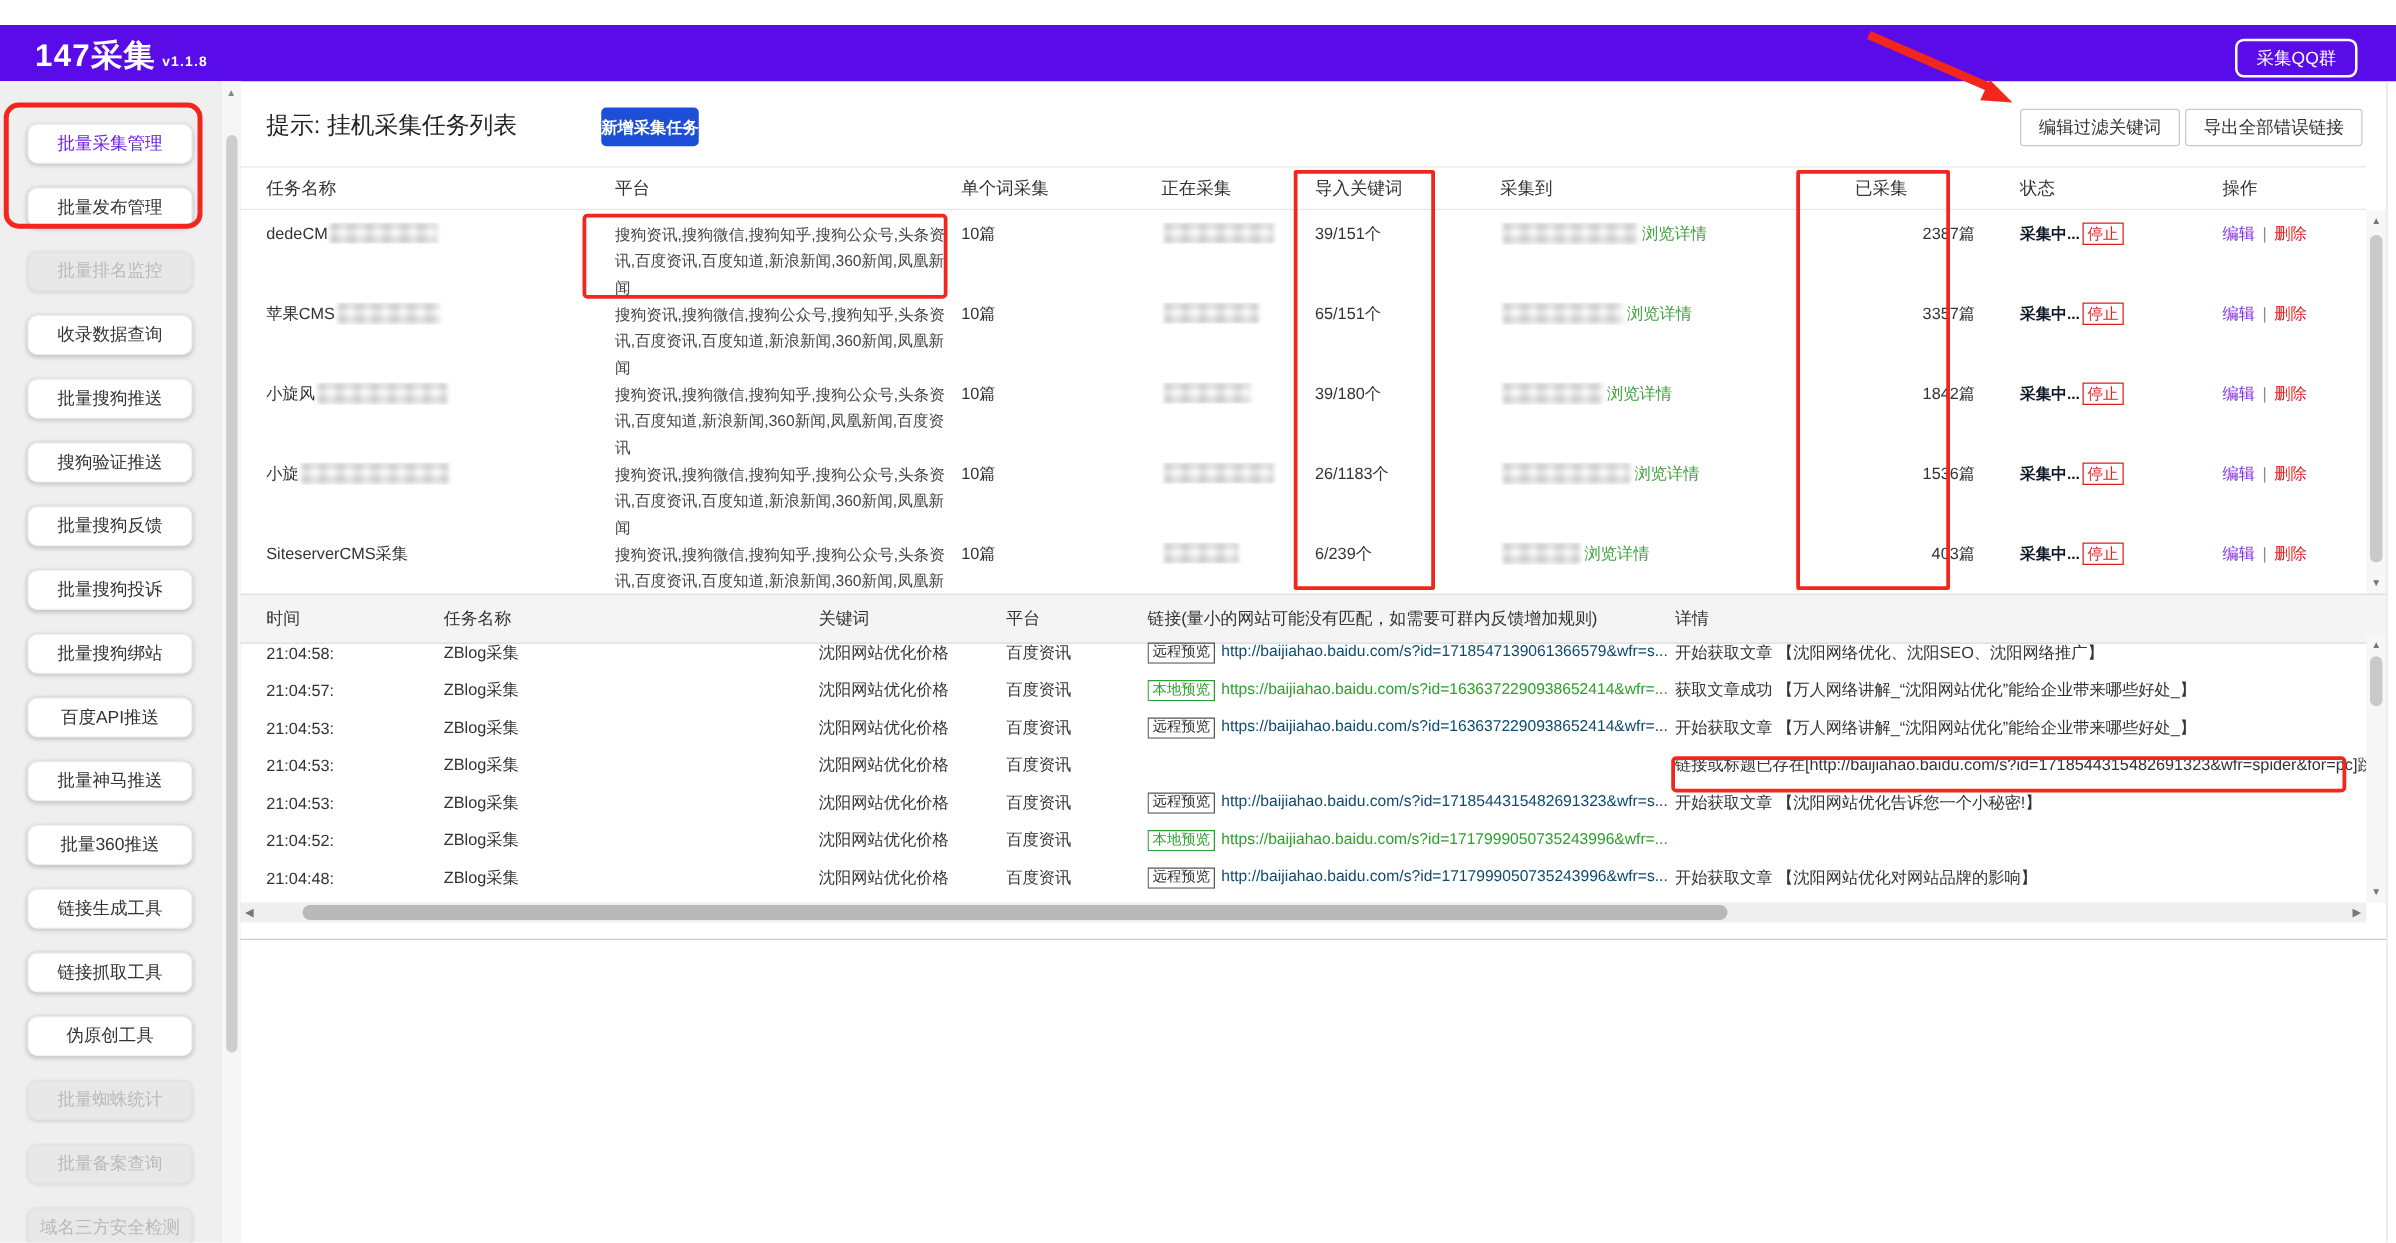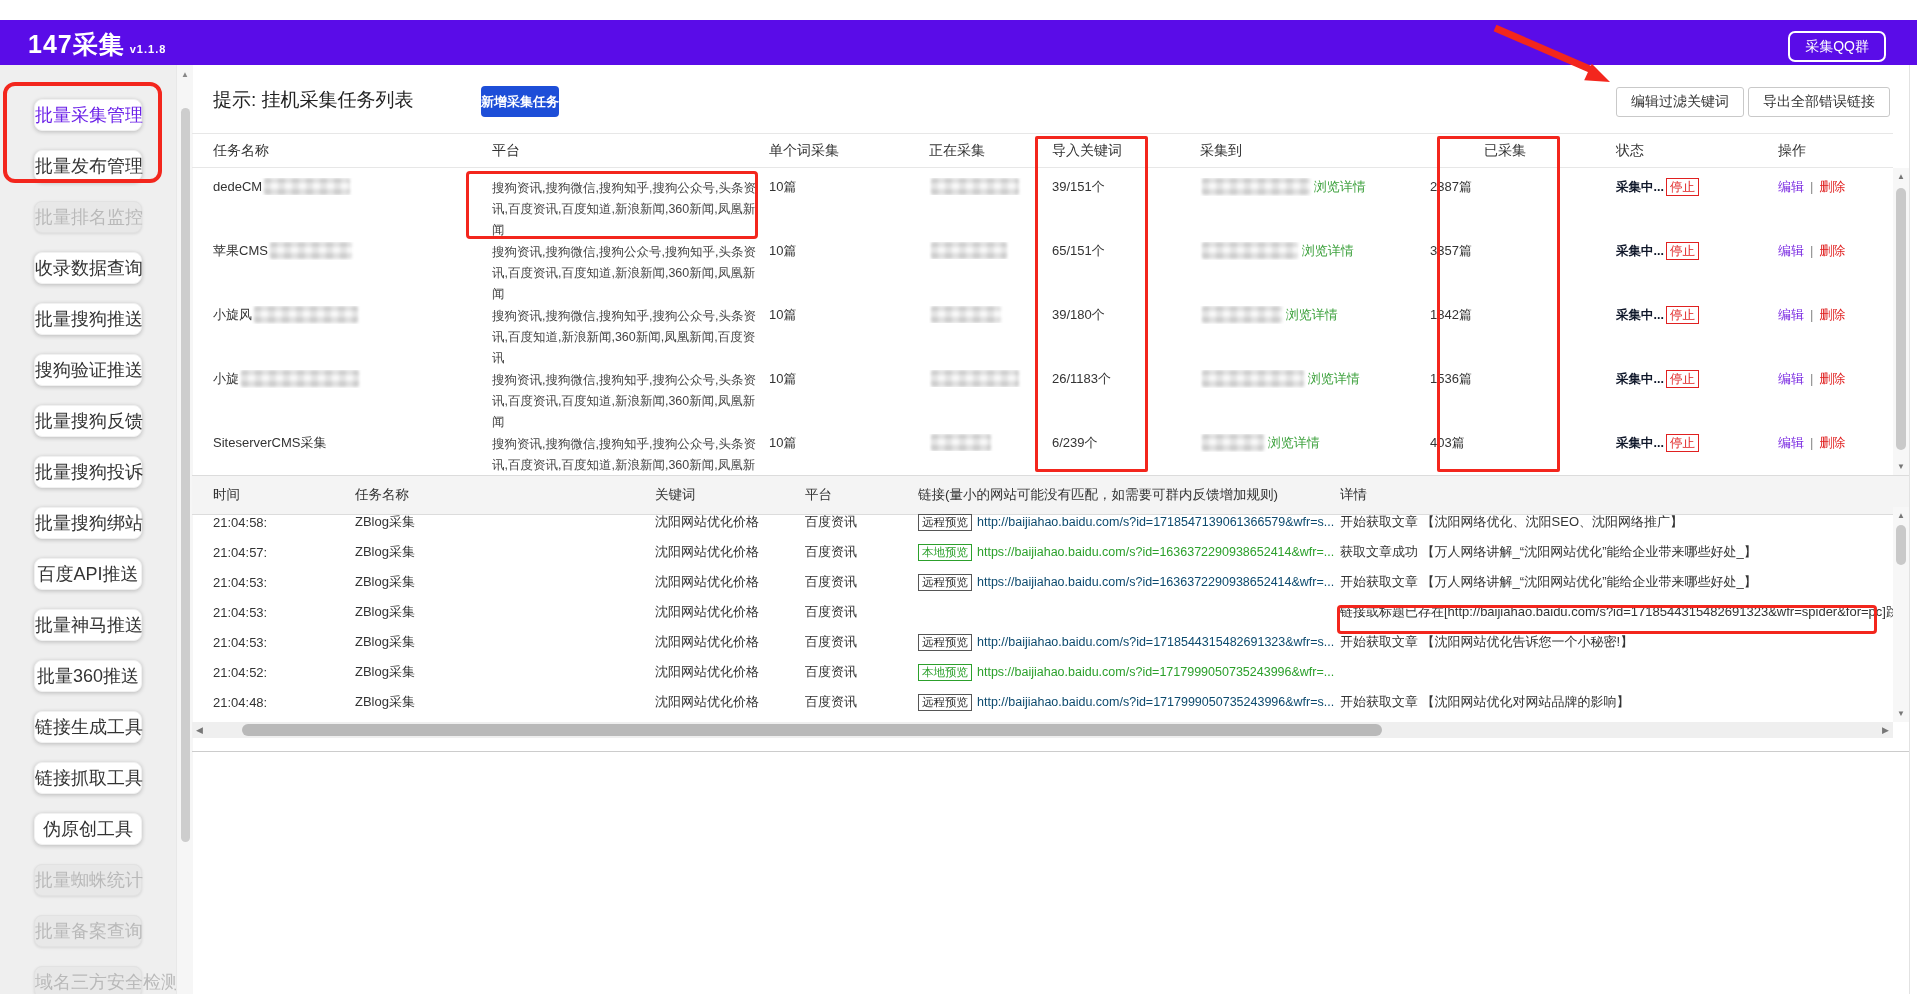--- a/index.html
+++ b/index.html
@@ -10,22 +10,22 @@
   
   .hdr{position:absolute;left:0;top:0;width:1917px;height:45px;background:#5a0ce8;color:#fff;}
   .brand{position:absolute;left:28px;top:8px;font-size:25px;font-weight:bold;letter-spacing:1px;}
   .ver{font-size:11px;font-weight:bold;margin-left:5px;}
   .qq{position:absolute;right:31px;top:11px;height:31px;padding:0 15px;border:2px solid #fff;border-radius:7px;
       background:transparent;color:#fff;font-size:14px;line-height:27px;cursor:pointer;box-sizing:border-box;text-align:right;}
 
   
   .sb{position:absolute;left:0;top:45px;width:176px;bottom:0;background:#efefef;box-sizing:border-box;
       display:flex;flex-direction:column;align-items:center;padding-top:34px;gap:19px;}
-  .sbtn{width:108px;height:32px;flex:0 0 32px;background:#fff;border:1px solid #f1f1f1;border-radius:8px;
-        box-shadow:0 1px 4px rgba(0,0,0,.22);font-size:18px;color:#333;cursor:pointer;
+  .sbtn{width:132px;height:32px;flex:0 0 32px;background:#fff;border:1px solid #f1f1f1;border-radius:8px;
+        box-shadow:0 1px 4px rgba(0,0,0,.22);font-size:14px;color:#333;cursor:pointer;
         font-family:inherit;white-space:nowrap;padding:0;}
   .sbtn.active{color:#6b21e8;}
   .sbtn.disabled{background:#e8e8e8;color:#b9b9b9;box-shadow:0 1px 3px rgba(0,0,0,.10);border-color:#e2e2e2;cursor:default;}
   .orange-bar{position:absolute;left:158px;top:988px;width:82px;height:6px;background:#f5a34b;}
 
   
   .sscroll{position:absolute;left:176px;top:45px;width:17px;bottom:0;background:#f6f6f6;
            border-left:1px solid #e8e8e8;box-sizing:border-box;}
   .sscroll .ar{position:absolute;left:0;right:0;text-align:center;font-size:8px;color:#888;}
   .sscroll .up{top:5px;} .sscroll .dn{bottom:5px;}
@@ -44,21 +44,21 @@
          padding-left:21px;box-sizing:border-box;}
   .thead{position:absolute;left:192px;top:113px;width:1701px;height:35px;
          border-top:1px solid #e7e7e7;border-bottom:1px solid #e7e7e7;
          align-items:center;font-size:14px;color:#333;}
   .hc.center{text-align:center;}
   .hc.pad36{padding-left:36px;} .hc.pad22{padding-left:22px;}
   .tbody{position:absolute;left:192px;top:148px;width:1701px;height:307px;overflow:hidden;}
   .trow{height:64px;padding-top:10px;align-items:start;font-size:13px;color:#333;}
   .c{overflow:hidden;}
   .c.plat{font-size:12.5px;line-height:21px;color:#444;padding-right:10px;overflow:visible;}
-  .c.center{text-align:left;}
+  .c.center{text-align:right;}
   .c.status{padding-left:36px;white-space:nowrap;overflow:visible;}
   .c.ops{padding-left:22px;white-space:nowrap;}
   .running{color:#0f172a;font-size:12.5px;font-weight:bold;}
   .stop{display:inline-block;margin-left:2px;border:1px solid #e02020;color:#e02020;font-size:12.5px;
         padding:0 3px;line-height:16px;cursor:pointer;}
   .edit{color:#7b2be2;cursor:pointer;} .del{color:#e02020;cursor:pointer;}
   .sep{color:#888;margin:0 6px;}
   .green-link{color:#3fa23f;cursor:pointer;}
   .blur{display:inline-block;height:17px;vertical-align:-4px;border-radius:2px;margin-left:2px;
         background:repeating-linear-gradient(90deg,rgba(0,0,0,.08) 0 7px,rgba(0,0,0,0) 7px 14px),

